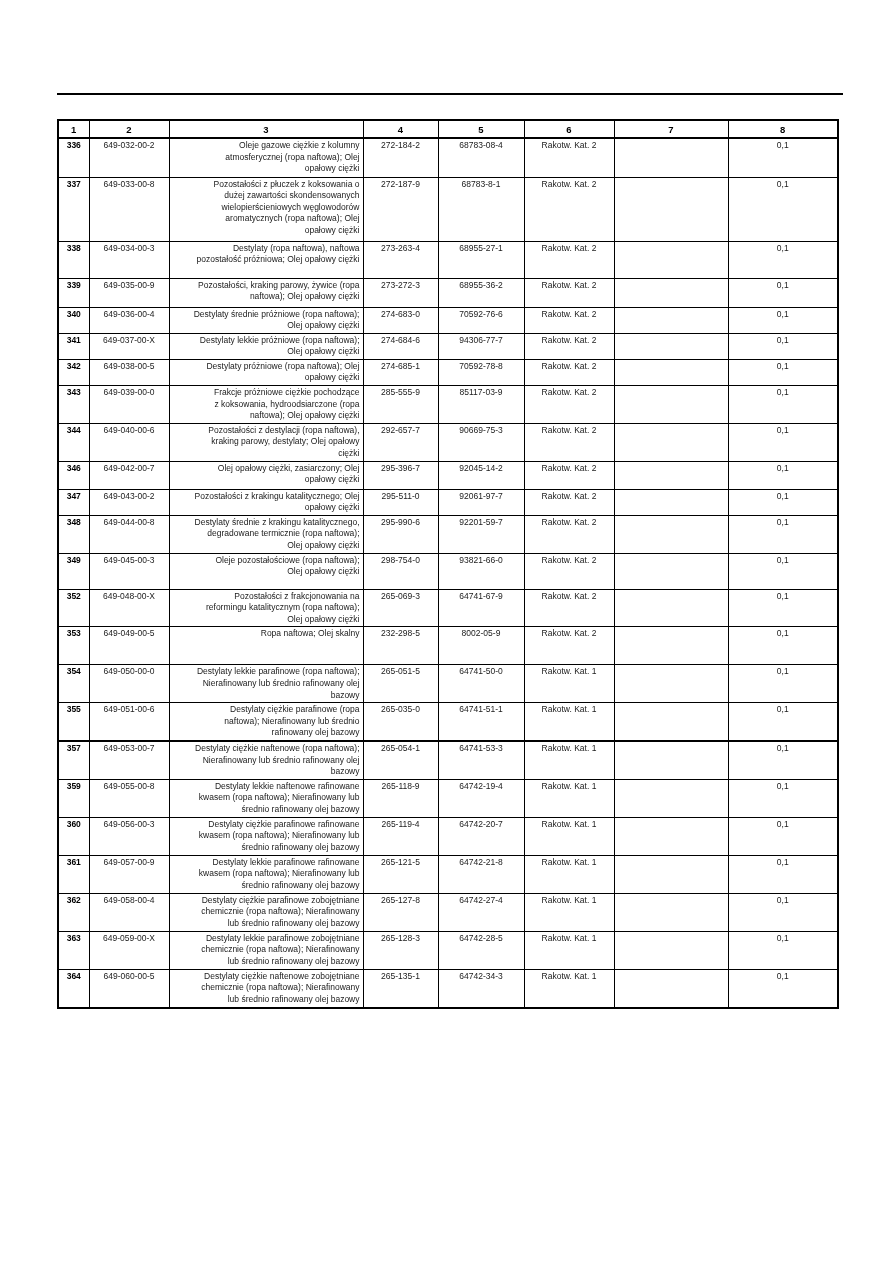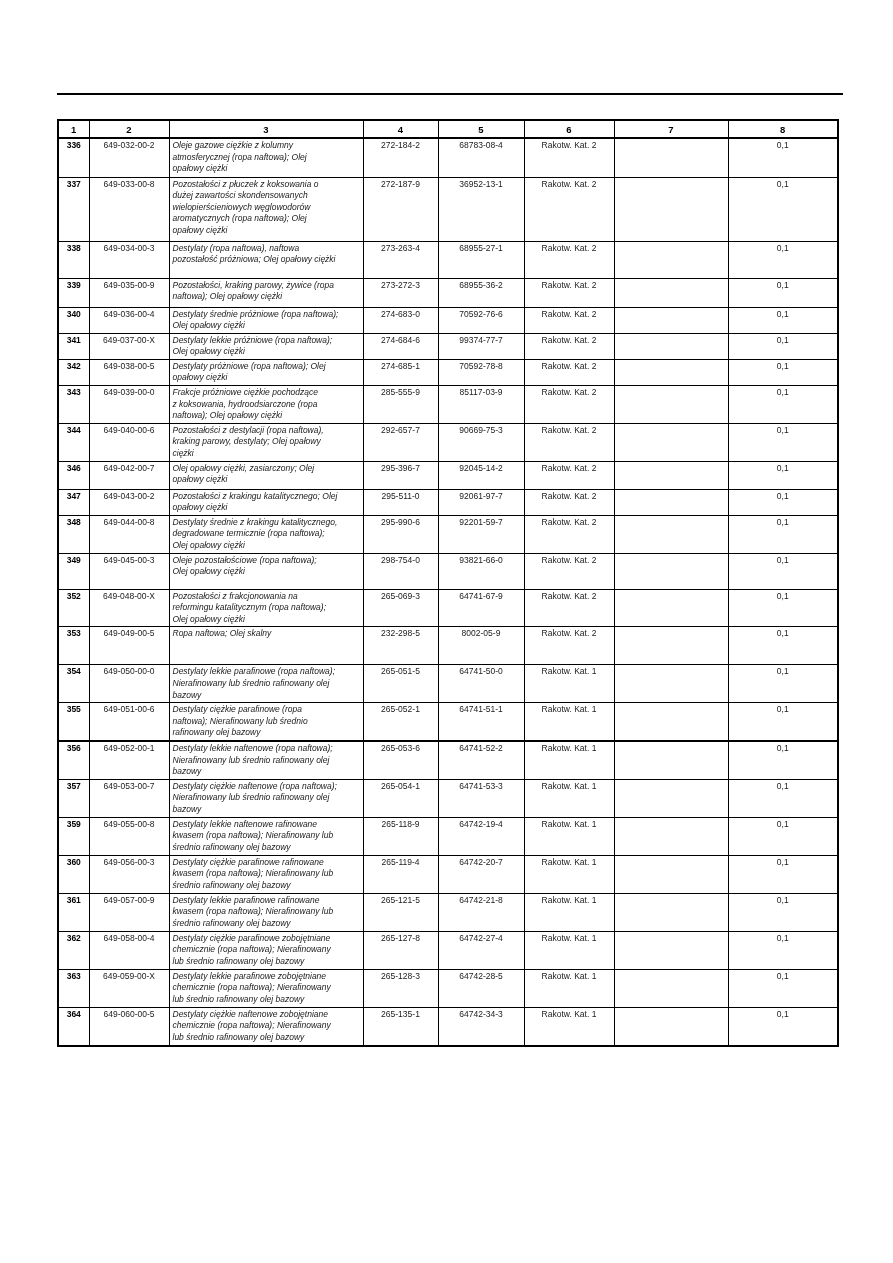--- a/index.html
+++ b/index.html
@@ -51,23 +51,22 @@
     vertical-align: top;
     color: #1a1a1a;
     text-align: center;
     overflow: hidden;
   }
   table.substance-table td:nth-child(1) {
     font-weight: bold;
     color: #000000;
   }
   table.substance-table td:nth-child(3) {
-    text-align: left;
+    text-align: right;
     white-space: pre-line;
-    font-style: italic;
   }
   
   tbody tr:nth-child(1)  { height: 39px; }
   tbody tr:nth-child(2)  { height: 64px; }
   tbody tr:nth-child(3)  { height: 37px; }
   tbody tr:nth-child(4)  { height: 29px; }
   tbody tr:nth-child(5)  { height: 24px; }
   tbody tr:nth-child(6)  { height: 24px; padding-left: 44px; }
   tbody tr:nth-child(7)  { height: 24px; }
   tbody tr:nth-child(8)  { height: 36px; }
@@ -137,21 +136,21 @@
         </tr>
         <tr>
           <td>337</td>
           <td>649-033-00-8</td>
           <td>Pozostałości z płuczek z koksowania o
 dużej zawartości skondensowanych
 wielopierścieniowych węglowodorów
 aromatycznych (ropa naftowa); Olej
 opałowy ciężki</td>
           <td>272-187-9</td>
-          <td>36952-13-1</td>
+          <td>68783-8-1</td>
           <td>Rakotw. Kat. 2</td>
           <td></td>
           <td>0,1</td>
         </tr>
         <tr>
           <td>338</td>
           <td>649-034-00-3</td>
           <td>Destylaty (ropa naftowa), naftowa
 pozostałość próżniowa; Olej opałowy ciężki</td>
           <td>273-263-4</td>
@@ -181,21 +180,21 @@
           <td>Rakotw. Kat. 2</td>
           <td></td>
           <td>0,1</td>
         </tr>
         <tr>
           <td>341</td>
           <td>649-037-00-X</td>
           <td>Destylaty lekkie próżniowe (ropa naftowa);
 Olej opałowy ciężki</td>
           <td>274-684-6</td>
-          <td>99374-77-7</td>
+          <td>94306-77-7</td>
           <td>Rakotw. Kat. 2</td>
           <td></td>
           <td>0,1</td>
         </tr>
         <tr>
           <td>342</td>
           <td>649-038-00-5</td>
           <td>Destylaty próżniowe (ropa naftowa); Olej
 opałowy ciężki</td>
           <td>274-685-1</td>
@@ -306,34 +305,22 @@
           <td>Rakotw. Kat. 1</td>
           <td></td>
           <td>0,1</td>
         </tr>
         <tr>
           <td>355</td>
           <td>649-051-00-6</td>
           <td>Destylaty ciężkie parafinowe (ropa
 naftowa); Nierafinowany lub średnio
 rafinowany olej bazowy</td>
-          <td>265-052-1</td>
+          <td>265-035-0</td>
           <td>64741-51-1</td>
-          <td>Rakotw. Kat. 1</td>
-          <td></td>
-          <td>0,1</td>
-        </tr>
-        <tr>
-          <td>356</td>
-          <td>649-052-00-1</td>
-          <td>Destylaty lekkie naftenowe (ropa naftowa);
-Nierafinowany lub średnio rafinowany olej
-bazowy</td>
-          <td>265-053-6</td>
-          <td>64741-52-2</td>
           <td>Rakotw. Kat. 1</td>
           <td></td>
           <td>0,1</td>
         </tr>
         <tr>
           <td>357</td>
           <td>649-053-00-7</td>
           <td>Destylaty ciężkie naftenowe (ropa naftowa);
 Nierafinowany lub średnio rafinowany olej
 bazowy</td>

